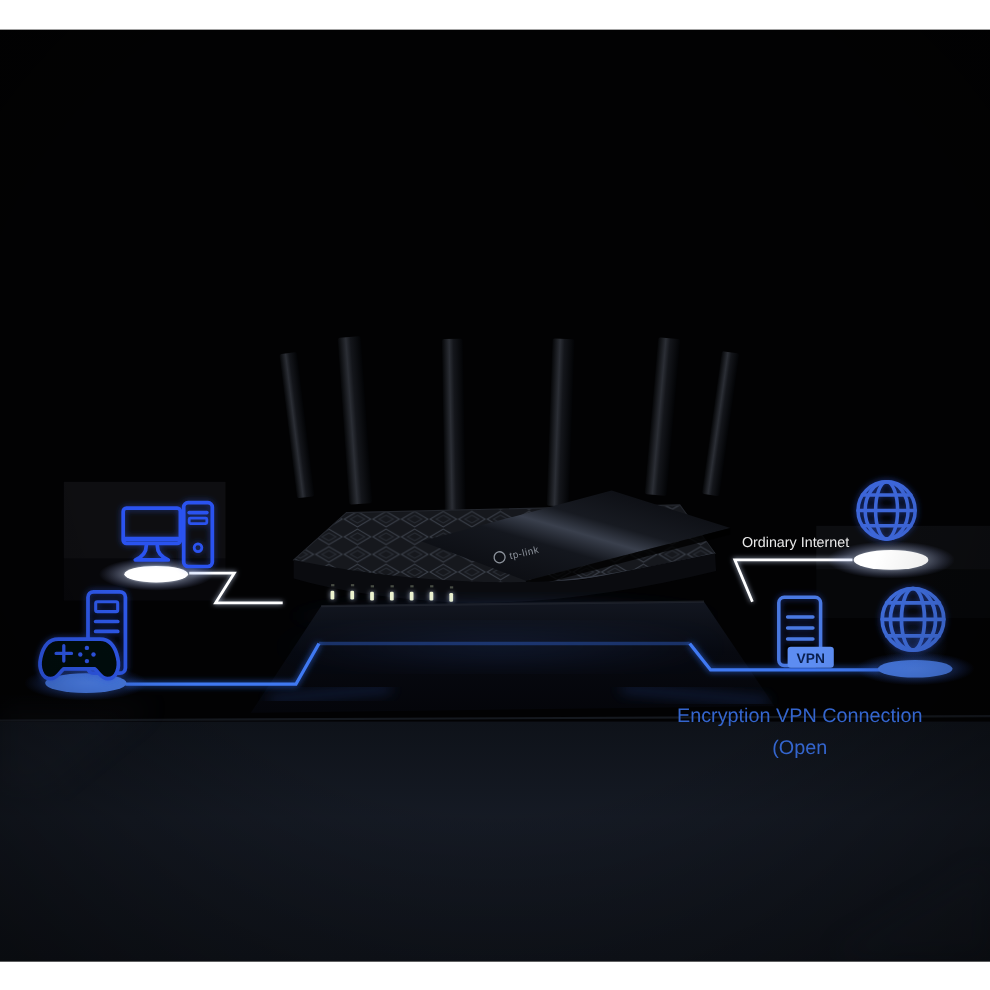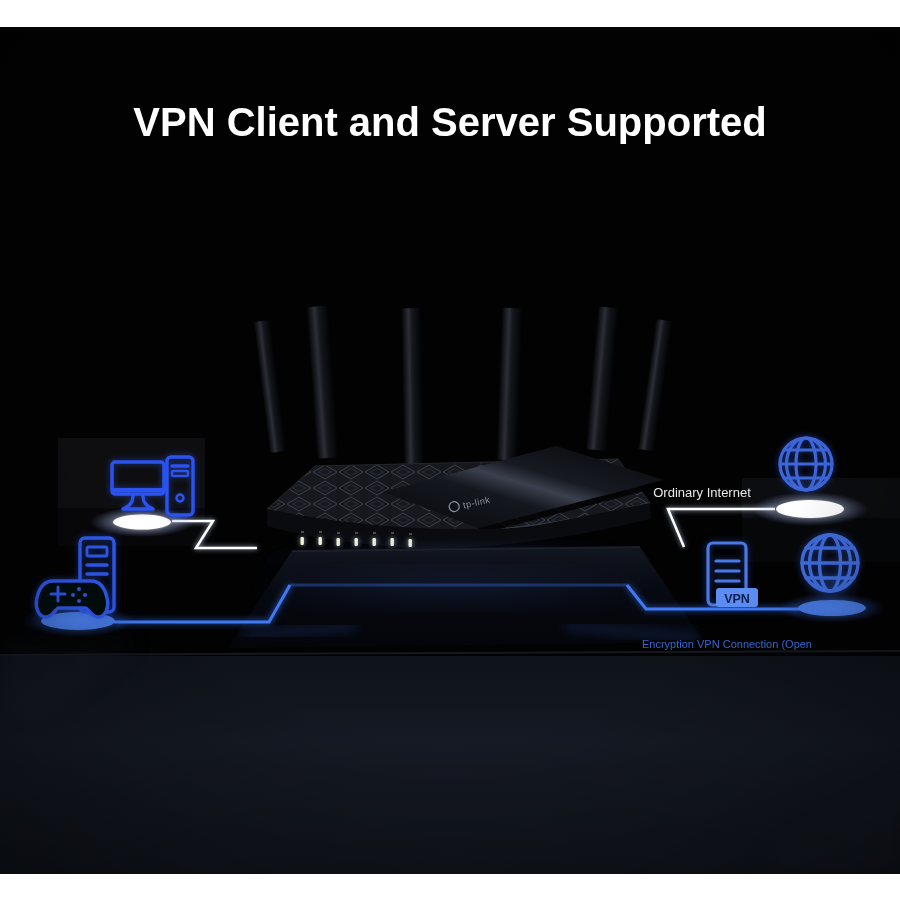--- a/index.html
+++ b/index.html
@@ -2,24 +2,24 @@
 <html><head>
 <meta charset="utf-8">
 <style>
   html,body{margin:0;padding:0;background:#ffffff;}
   #frame{position:relative;width:900px;height:900px;background:#ffffff;overflow:hidden;
          font-family:"Liberation Sans", sans-serif;}
   #scene{position:absolute;top:27px;left:0;width:900px;height:847px;background:#000;}
   .overlay{position:absolute;z-index:3;}
   #headline{top:100px;left:0;width:900px;text-align:center;color:#ffffff;
             font-size:40px;font-weight:700;letter-spacing:0px;}
-  #ordinary-label{top:485px;left:632px;width:140px;text-align:center;color:#e9e9e9;
+  #ordinary-label{top:485px;left:632px;width:140px;text-align:right;color:#e9e9e9;
             font-size:13px;font-weight:400;}
   #encryption-label{top:636px;left:592px;width:270px;text-align:center;color:#3465cd;
-            font-size:11px;line-height:1.6;font-weight:400;}
+            font-size:18px;line-height:1.6;font-weight:400;}
   svg{display:block;}
 </style>
 </head>
 <body>
 
 <div id="frame">
   <div id="scene">
   <svg width="900" height="847" viewBox="0 27 900 847" xmlns="http://www.w3.org/2000/svg">
     <defs>
       <linearGradient id="antGrad" x1="0" y1="0" x2="1" y2="0">
@@ -238,18 +238,17 @@
       <circle cx="830" cy="563" r="28"></circle>
       <ellipse cx="830" cy="563" rx="10.5" ry="28"></ellipse>
       <ellipse cx="830" cy="563" rx="20.5" ry="28"></ellipse>
       <path d="M802,563 L858,563 M806,548 L854,548 M806,578 L854,578"></path>
     </g>
 
     <rect x="0" y="27" width="900" height="847" fill="url(#vigGrad)"></rect>
   </svg>
   </div>
 
-  <div id="headline" class="overlay">VPN Client and Server Supported</div>
   <div id="ordinary-label" class="overlay">Ordinary Internet</div>
   <div id="encryption-label" class="overlay">
     <div>Encryption VPN Connection (Open</div>
   </div>
 </div>
 
 </body></html>

